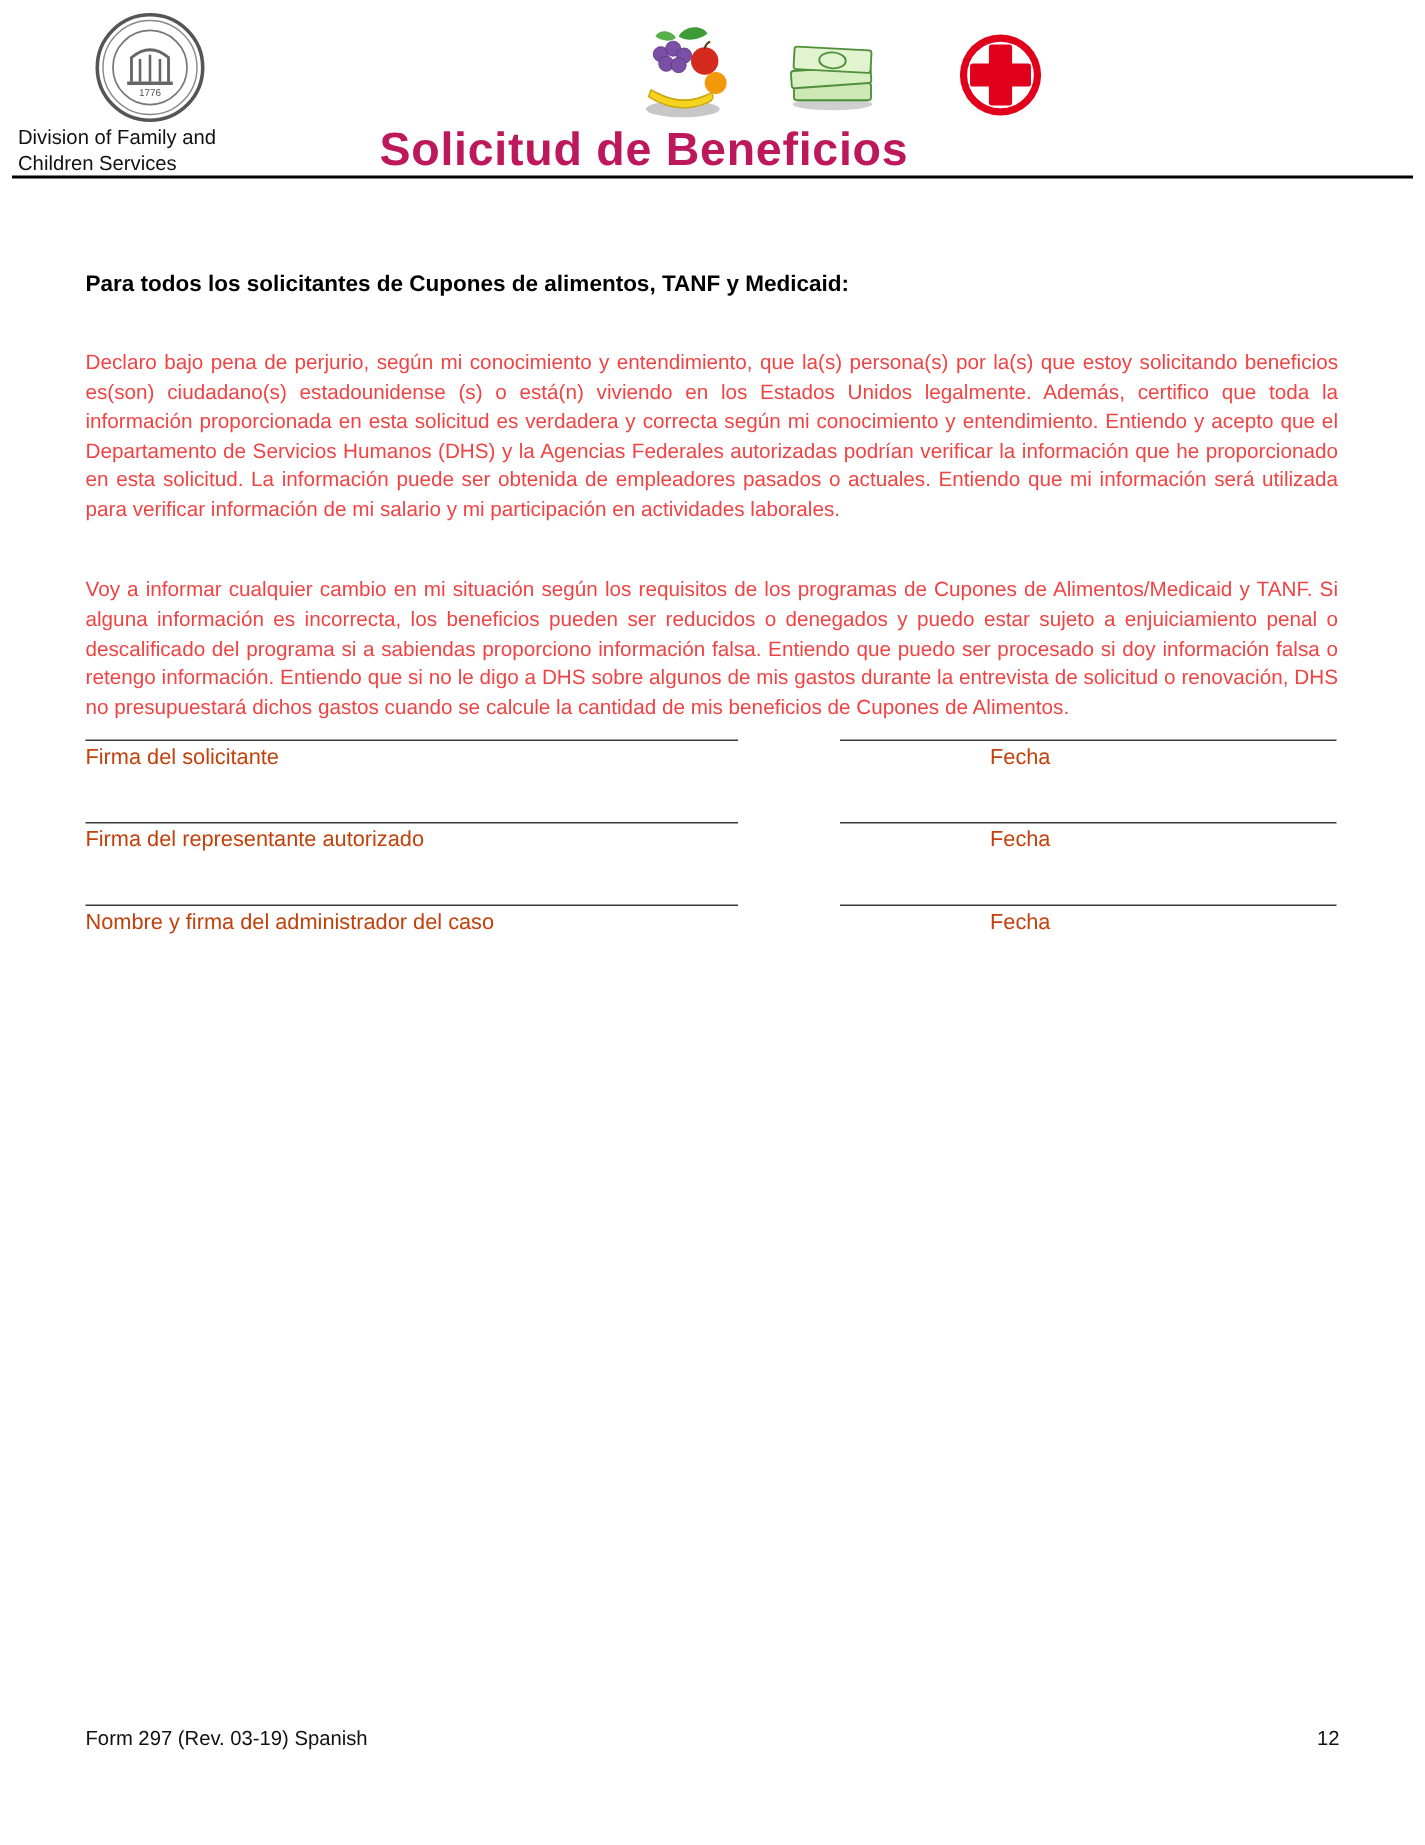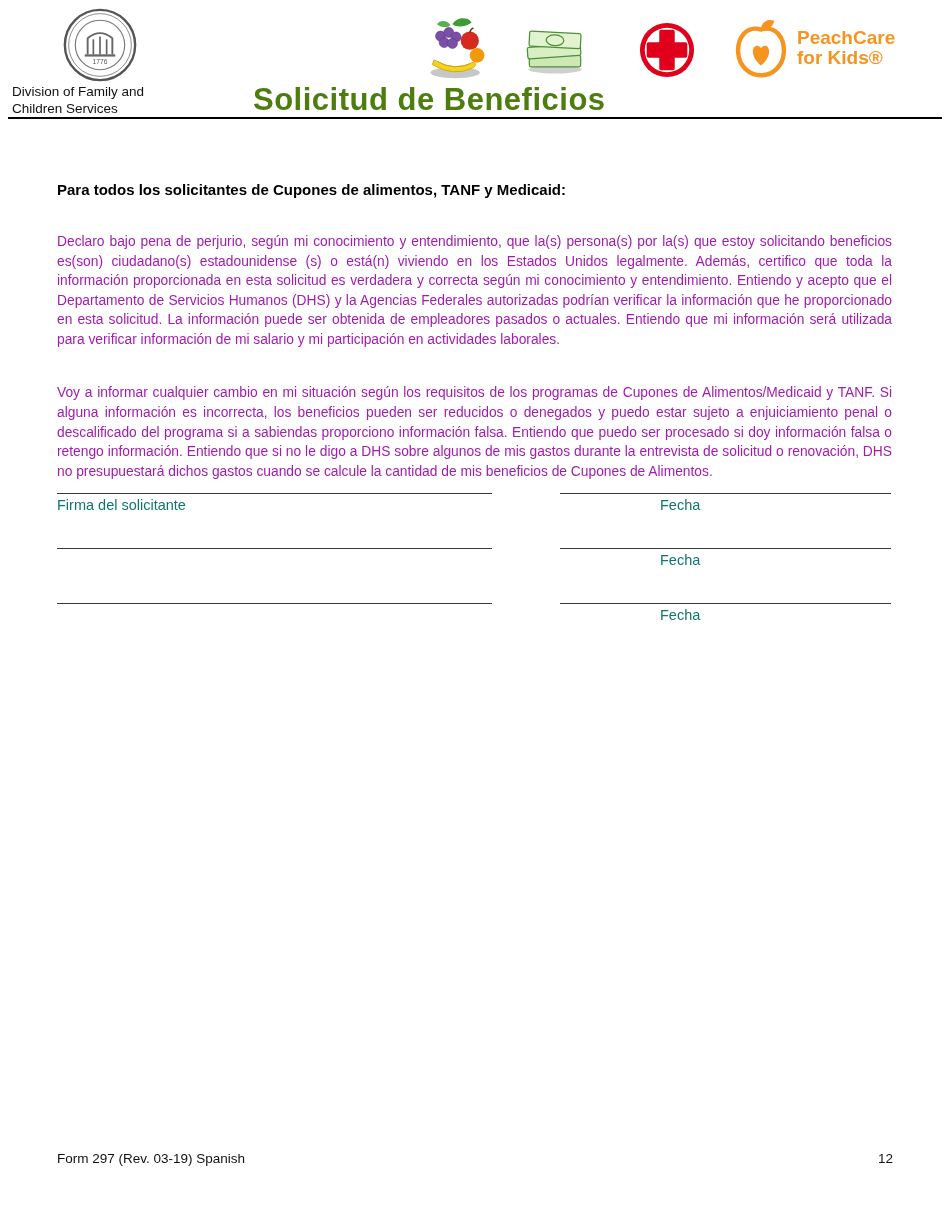--- a/index.html
+++ b/index.html
@@ -44,30 +44,30 @@
   }
 
   
   .content {
     position:absolute; top:181px; left:57px; right:58px;
   }
   .heading {
     font-size:15px; font-weight:bold; margin-bottom:27px; color:#000;
   }
   .para {
-    font-size:13.8px; line-height:1.42; text-align:justify; color:#a21caf;margin-top:34px;
+    font-size:13.8px; line-height:1.42; text-align:justify; color:#ef4444;margin-top:34px;
   }
 
   
   .signatures { position:absolute; top:479px; left:57px; right:58px; }
   .sig-row { display:flex; margin-bottom:21px; }
   .sig-col-left  { width:435px; margin-right:68px; }
   .sig-col-right { width:331px; }
   .sig-line { height:15px; border-bottom:1px solid #3a3a3a; }
-  .sig-label { font-size:14.5px; padding-top:3px; color:#0f766e; }
+  .sig-label { font-size:14.5px; padding-top:3px; color:#c2410c; }
   .date-label { padding-left:100px; }
 
   
   .footer {
     position:absolute; top:1151px; left:57px; right:57px;
     display:flex; justify-content:space-between;
     font-size:13.5px; color:#111;gap:48px;
   }
 </style>
 </head>
@@ -85,21 +85,21 @@
     <line x1="47" y1="34" x2="47" y2="50" stroke="#666" stroke-width="1.8"></line>
     <line x1="24" y1="51" x2="56" y2="51" stroke="#666" stroke-width="2.4"></line>
     <text x="40" y="60" text-anchor="middle" font-size="7" fill="#555">1776</text>
   </svg>
 
   <div class="agency">
     <div>Division of Family and</div>
     <div>Children Services</div>
   </div>
 
-  <h1 class="page-title" style="color:#4d7c0f">Solicitud de Beneficios</h1>
+  <h1 class="page-title" style="color:#be185d">Solicitud de Beneficios</h1>
 
   <svg class="icon-groceries" viewBox="0 0 70 74" aria-hidden="true">
     <ellipse cx="33" cy="64" rx="27" ry="6" fill="#c7c7c7"></ellipse>
     <path d="M30 11 C35 2 48 3 51 9 C45 14 35 15 30 11" fill="#3f9b35"></path>
     <path d="M28 12 C24 6 16 6 13 11 C18 15 25 15 28 12" fill="#57b04a"></path>
     <g fill="#7b4fa6" stroke="#5a3680" stroke-width="0.6">
       <circle cx="17" cy="24" r="5.5"></circle>
         <circle cx="26" cy="20" r="5.5"></circle>
       <circle cx="34" cy="25" r="5.5"></circle>
         <circle cx="21" cy="31" r="5.5"></circle>
@@ -120,31 +120,20 @@
     <ellipse cx="35" cy="17" rx="10" ry="6" fill="none" stroke="#4e8f3a" stroke-width="1.4" transform="rotate(3 35 17)"></ellipse>
   </svg>
 
   <svg class="icon-cross" viewBox="0 0 60 60" aria-hidden="true">
     <circle cx="30" cy="30" r="28" fill="#e0001b"></circle>
     <circle cx="30" cy="30" r="23" fill="#ffffff"></circle>
     <rect x="22" y="9" width="16" height="42" rx="2" fill="#e0001b"></rect>
     <rect x="9" y="22" width="42" height="16" rx="2" fill="#e0001b"></rect>
   </svg>
 
-  <div class="peachcare">
-    <svg width="58" height="64" viewBox="0 0 66 70" aria-hidden="true">
-      <path d="M33 14 C16 9 6 24 7 40 C8 56 20 66 33 66 C46 66 58 56 59 40 C60 24 50 9 33 14" fill="none" stroke="#f7941e" stroke-width="5" stroke-linecap="round"></path>
-      <path d="M33 13 C34 5 41 1 48 4 C47 11 40 15 33 13" fill="#f7941e"></path>
-      <path d="M33 55 C17 42 25 26 33 35 C41 26 49 42 33 55" fill="#f7941e"></path>
-    </svg>
-    <div class="peachcare-text" style="color:#f7941e">
-      <div>PeachCare</div>
-      <div>for Kids®</div>
-    </div>
-  </div>
 
   <div class="divider"></div>
 
   <div class="content">
     <div class="heading">Para todos los solicitantes de Cupones de alimentos, TANF y Medicaid:</div>
     <p class="para">Declaro bajo pena de perjurio, según mi conocimiento y entendimiento, que la(s) persona(s) por la(s) que estoy solicitando beneficios es(son) ciudadano(s) estadounidense (s) o está(n) viviendo en los Estados Unidos legalmente. Además, certifico que toda la información proporcionada en esta solicitud es verdadera y correcta según mi conocimiento y entendimiento. Entiendo y acepto que el Departamento de Servicios Humanos (DHS) y la Agencias Federales autorizadas podrían verificar la información que he proporcionado en esta solicitud. La información puede ser obtenida de empleadores pasados o actuales. Entiendo que mi información será utilizada para verificar información de mi salario y mi participación en actividades laborales.</p>
     <p class="para">Voy a informar cualquier cambio en mi situación según los requisitos de los programas de Cupones de Alimentos/Medicaid y TANF. Si alguna información es incorrecta, los beneficios pueden ser reducidos o denegados y puedo estar sujeto a enjuiciamiento penal o descalificado del programa si a sabiendas proporciono información falsa. Entiendo que puedo ser procesado si doy información falsa o retengo información. Entiendo que si no le digo a DHS sobre algunos de mis gastos durante la entrevista de solicitud o renovación, DHS no presupuestará dichos gastos cuando se calcule la cantidad de mis beneficios de Cupones de Alimentos.</p>
   </div>
 
   <div class="signatures">
@@ -156,30 +145,32 @@
       </div>
       <div class="sig-col-right">
         <div class="sig-line"></div>
         <div class="sig-label date-label">Fecha</div>
       </div>
     </div>
 
     <div class="sig-row">
       <div class="sig-col-left">
         <div class="sig-line"></div>
+        <div class="sig-label">Firma del representante autorizado</div>
       </div>
       <div class="sig-col-right">
         <div class="sig-line"></div>
         <div class="sig-label date-label">Fecha</div>
       </div>
     </div>
 
     <div class="sig-row">
       <div class="sig-col-left">
         <div class="sig-line"></div>
+        <div class="sig-label">Nombre y firma del administrador del caso</div>
       </div>
       <div class="sig-col-right">
         <div class="sig-line"></div>
         <div class="sig-label date-label">Fecha</div>
       </div>
     </div>
 
   </div>
 
   <div class="footer">

